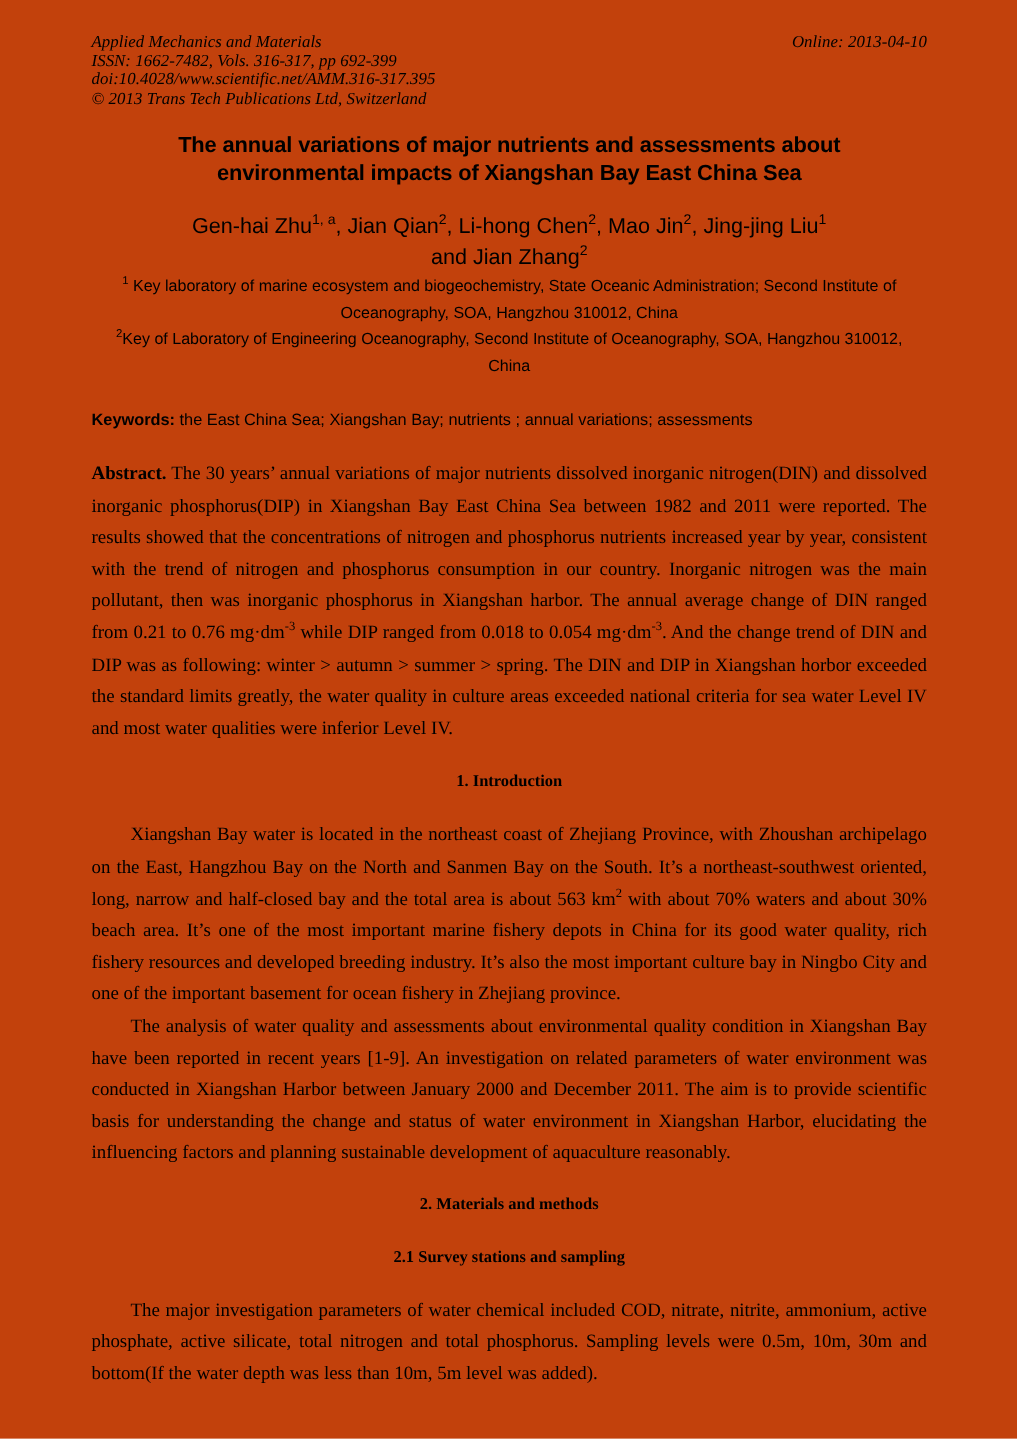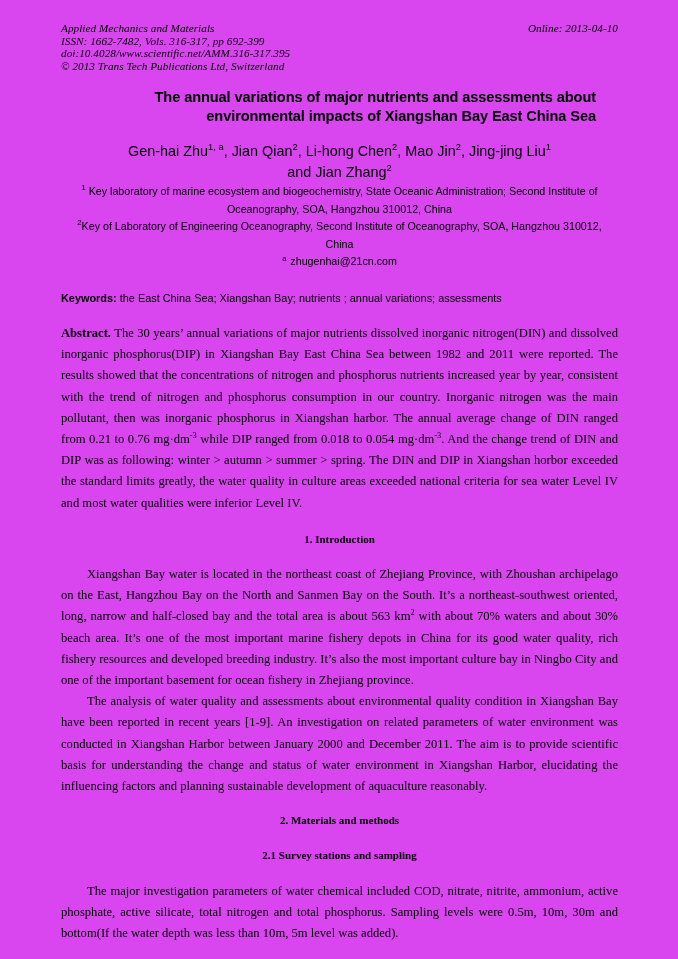--- a/index.html
+++ b/index.html
@@ -16,21 +16,21 @@
     font-family: "Liberation Serif", "DejaVu Serif", serif;
     -webkit-font-smoothing: antialiased;
   }
 
   .page {
     position: relative;
     width: 678px;
     height: 959px;
     box-sizing: border-box;
     padding: 22px 60px 0 61px;
-    background: #d946ef;
+    background: #c2410c;
   }
 
   
   .journal-header {
     position: relative;
     height: 52px;
     font-style: italic;
     font-size: 11.2px;
     line-height: 12.6px;
     letter-spacing: 0.05px;
@@ -39,21 +39,21 @@
   .journal-header .jh-right {
     position: absolute;
     top: 0;
     right: 0;
     white-space: nowrap;
   }
 
   
   .title-block {
     margin-top: 14px;
-    text-align: right;
+    text-align: center;
     font-family: "Liberation Sans", "DejaVu Sans", sans-serif;
     font-weight: bold;
     font-size: 14.6px;
     line-height: 19px;
     padding: 0 22px;
     letter-spacing: -0.1px;
   }
 
   
   .authors-block {
@@ -131,21 +131,20 @@
       <span><span>Gen-hai Zhu</span><sup>1, a</sup></span><span>, </span><span><span>Jian Qian</span><sup>2</sup></span><span>, </span><span><span>Li-hong Chen</span><sup>2</sup></span><span>, </span><span><span>Mao Jin</span><sup>2</sup></span><span>, </span><span><span>Jing-jing Liu</span><sup>1</sup></span>
     </div>
     <div>
       <span><span>and Jian Zhang</span><sup>2</sup></span>
     </div>
   </div>
 
   <div class="affiliations">
     <span class="aff"><sup>1</sup>&nbsp;<span>Key laboratory of marine ecosystem and biogeochemistry, State Oceanic Administration; Second Institute of Oceanography, SOA, Hangzhou 310012, China</span></span>
     <span class="aff"><sup>2</sup><span>Key of Laboratory of Engineering Oceanography, Second Institute of Oceanography, SOA, Hangzhou 310012, China</span></span>
-    <span class="aff aff-email"><sup>a</sup>&nbsp;<span>zhugenhai@21cn.com</span></span>
   </div>
 
   <div class="keywords">
     <span class="kw-label">Keywords:</span><span> the East China Sea; Xiangshan Bay; nutrients ; annual variations; assessments</span>
   </div>
 
   <div class="body-text">
 
     <p><span class="lead-label">Abstract.</span><span> The 30 years’ annual variations of major nutrients dissolved inorganic nitrogen(DIN) and dissolved inorganic phosphorus(DIP) in Xiangshan Bay East China Sea between 1982 and 2011 were reported. The results showed that the concentrations of nitrogen and phosphorus nutrients increased year by year, consistent with the trend of nitrogen and phosphorus consumption in our country. Inorganic nitrogen was the main pollutant, then was inorganic phosphorus in Xiangshan harbor. The annual average change of DIN ranged from 0.21 to 0.76 mg·dm</span><sup>-3</sup><span> while DIP ranged from 0.018 to 0.054 mg·dm</span><sup>-3</sup><span>. And the change trend of DIN and DIP was as following: winter &gt; autumn &gt; summer &gt; spring. The DIN and DIP in Xiangshan horbor exceeded the standard limits greatly, the water quality in culture areas exceeded national criteria for sea water Level IV and most water qualities were inferior Level IV.</span></p>
 

